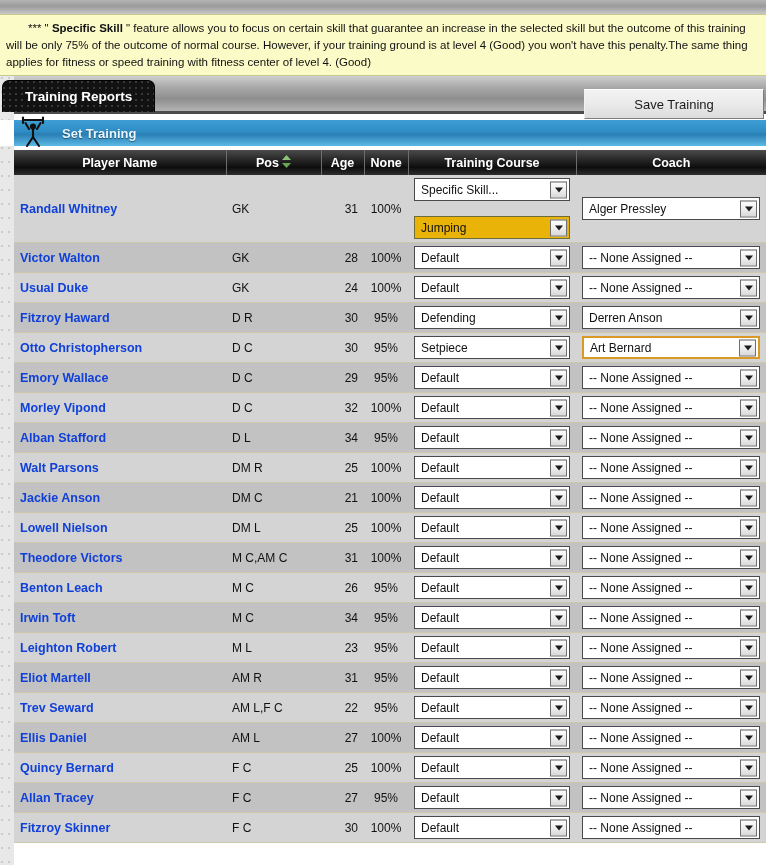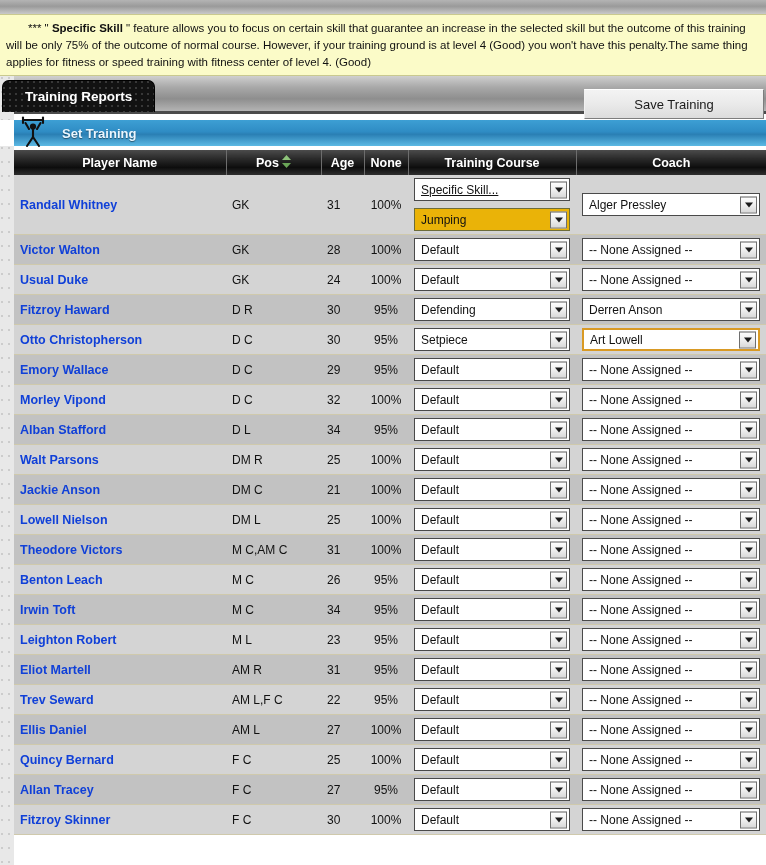--- a/index.html
+++ b/index.html
@@ -134,21 +134,21 @@
     vertical-align: middle;
   }
   tbody tr.even td { background: #d4d4d4; }
   tbody tr.odd  td { background: #c2c2c2; }
 
   td.c-name { text-align: left; }
   td.c-name span {
     color: #1040d8; font-weight: bold; font-size: 12.5px; cursor: pointer;
   }
   td.c-pos  { text-align: left; }
-  td.c-age  { }
+  td.c-age  { text-align: right; }
   td.c-cond { text-align: center; }
   td.c-course, td.c-coach { text-align: left; padding: 3px 6px; }
 
   
   .sel {
     position: relative;
     height: 23px;
     background: #ffffff;
     border: 1px solid #4a4a4a;
     display: flex; align-items: center;
@@ -166,21 +166,21 @@
     background: linear-gradient(to bottom, #fdfdfd 0%, #ececec 55%, #d8d8d8 100%);
     border: 1px solid #6f6f6f;
     display: flex; align-items: center; justify-content: center;
   }
   .sel .arrow i {
     display: block; width: 0; height: 0;
     border-left: 4px solid transparent;
     border-right: 4px solid transparent;
     border-top: 5px solid #1b1b1b;
   }
-  .sel.stack1 { margin-bottom: 7px; text-decoration: underline; }
+  .sel.stack1 { margin-bottom: 15px; }
   .course-stack { display: flex; flex-direction: column; }
 </style>
 </head>
 <body>
 
 <div id="app">
 
   <div class="top-strip"></div>
 
   <div class="notice">
@@ -369,21 +369,21 @@
                 <div class="sel">
                   <span>Setpiece</span>
                   <span class="arrow">
                     <i></i>
                   </span>
                 </div>
               </div>
             </td>
             <td class="c-coach">
               <div class="sel focus">
-                <span>Art Lowell</span>
+                <span>Art Bernard</span>
                 <span class="arrow">
                   <i></i>
                 </span>
               </div>
             </td>
           </tr>
           <tr class="odd">
             <td class="c-name"><span>Emory Wallace</span></td>
             <td class="c-pos">D C</td>
             <td class="c-age">29</td>

